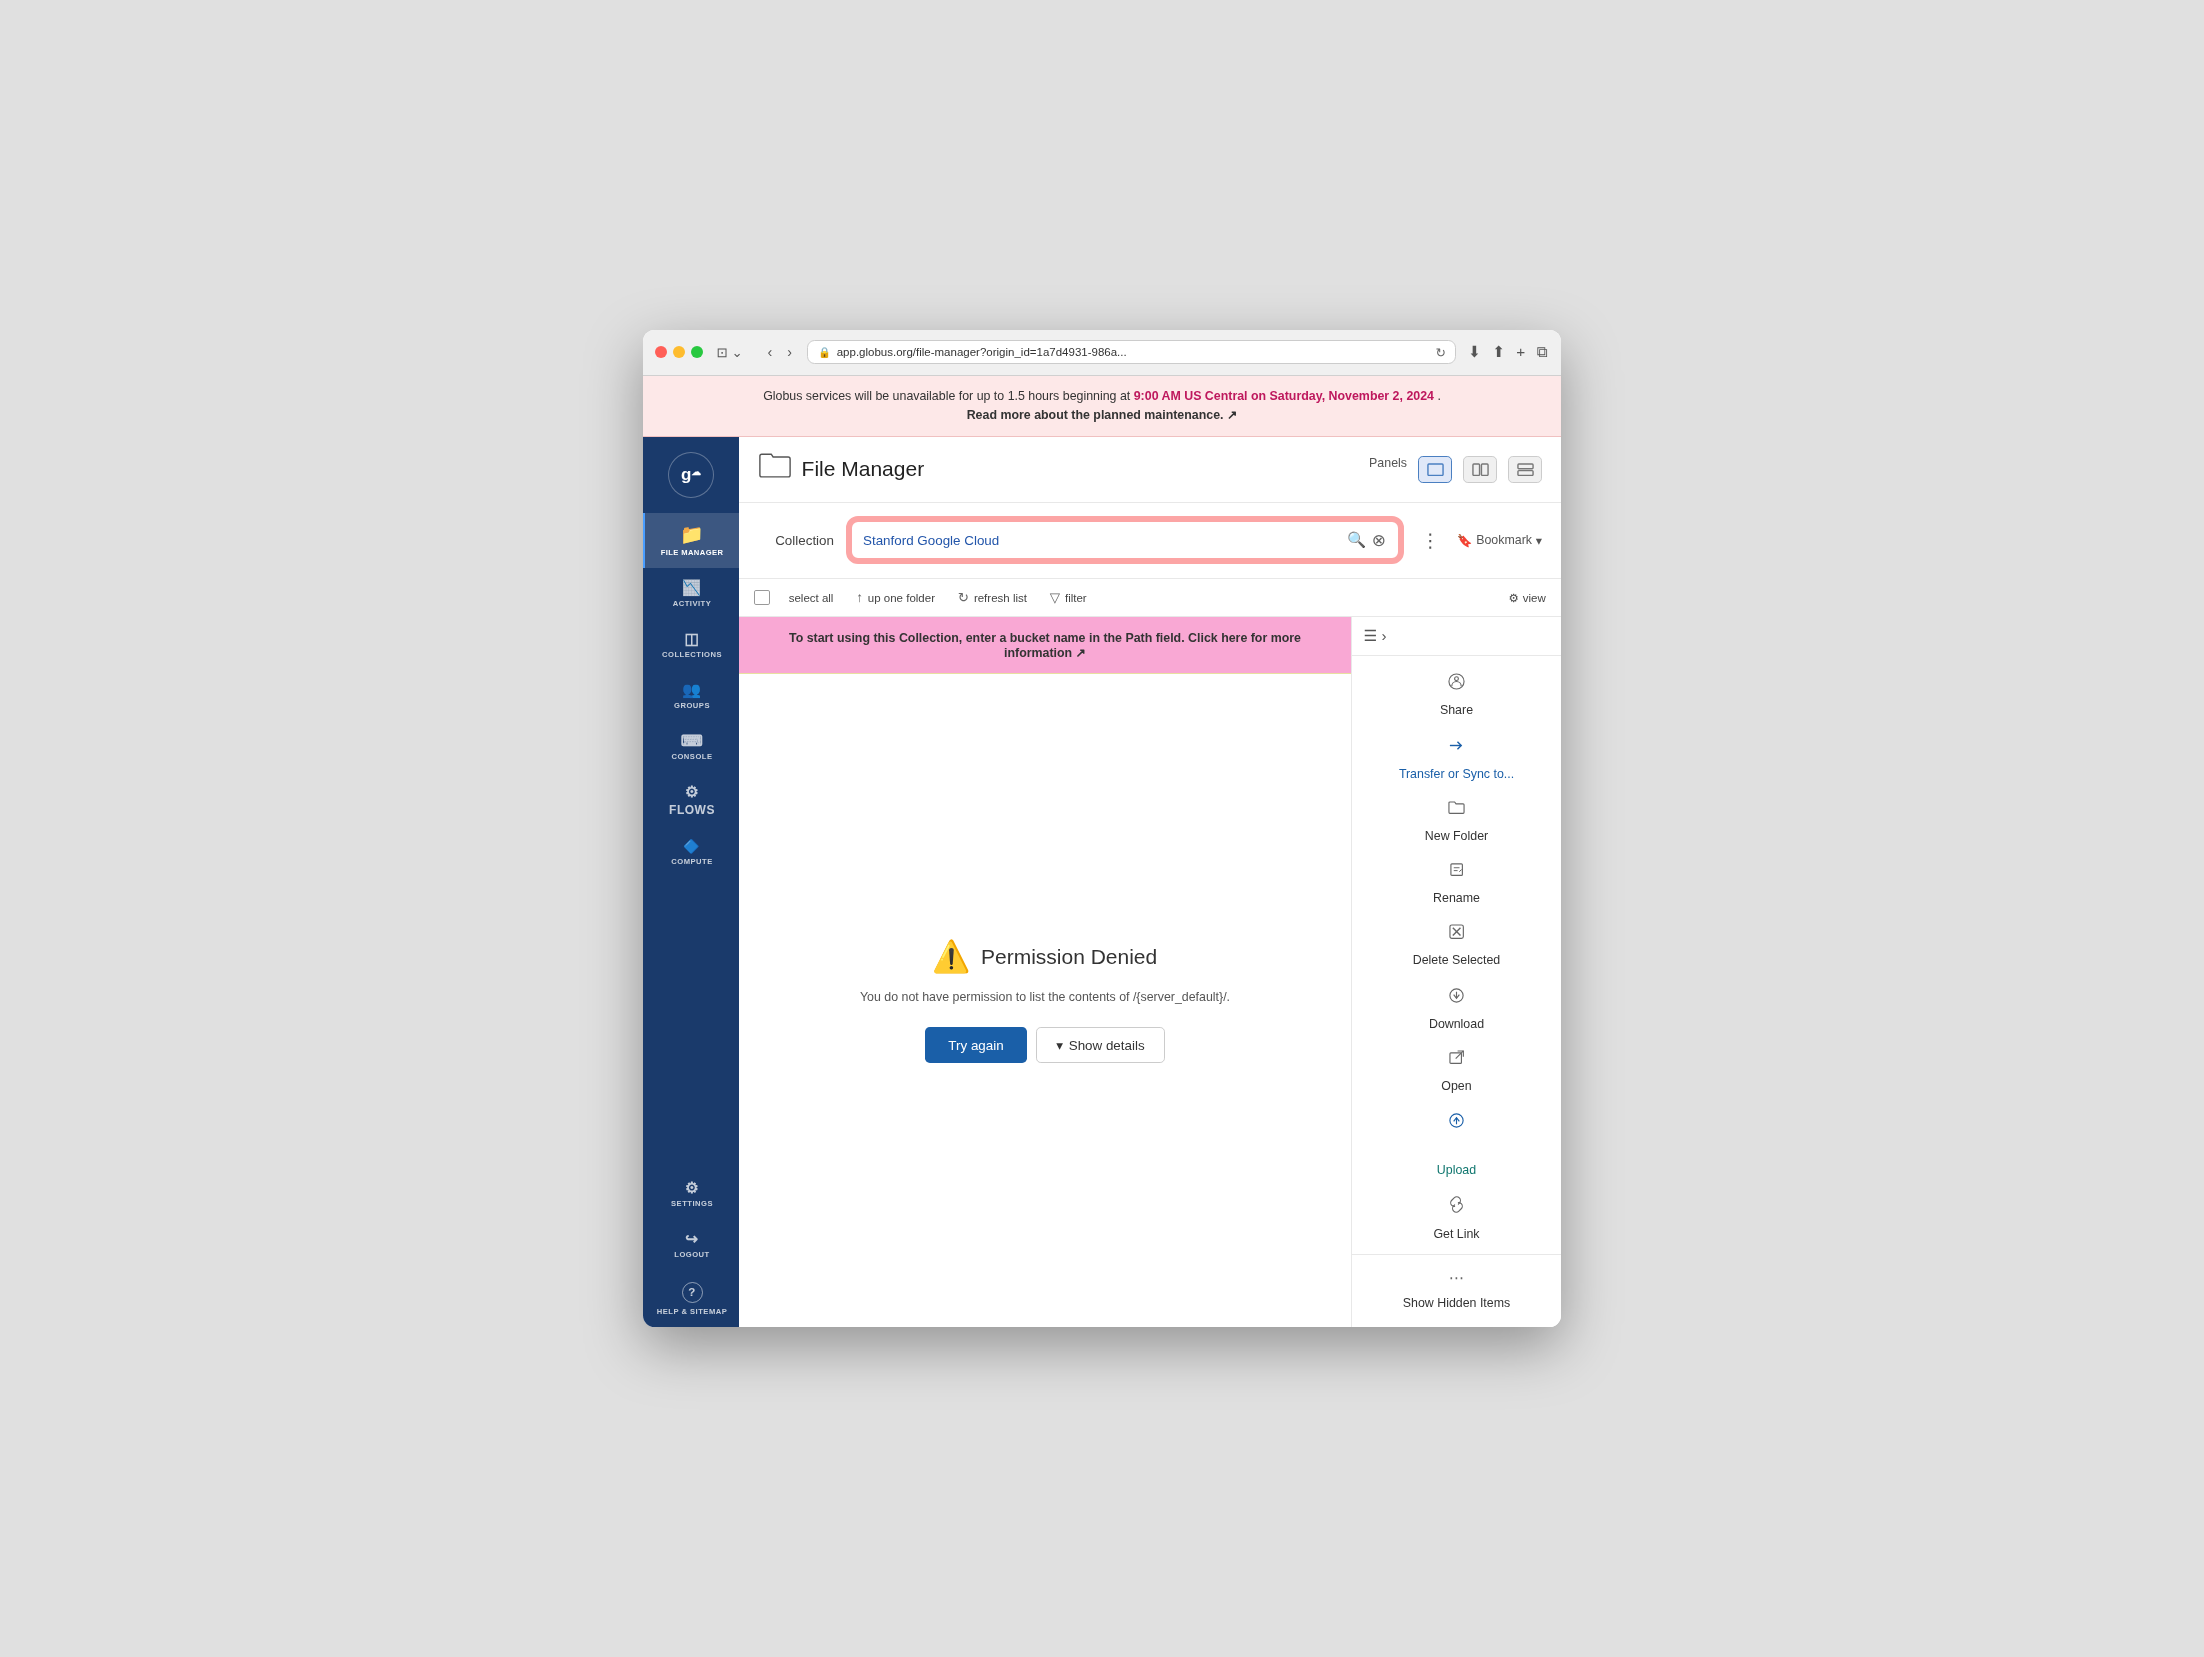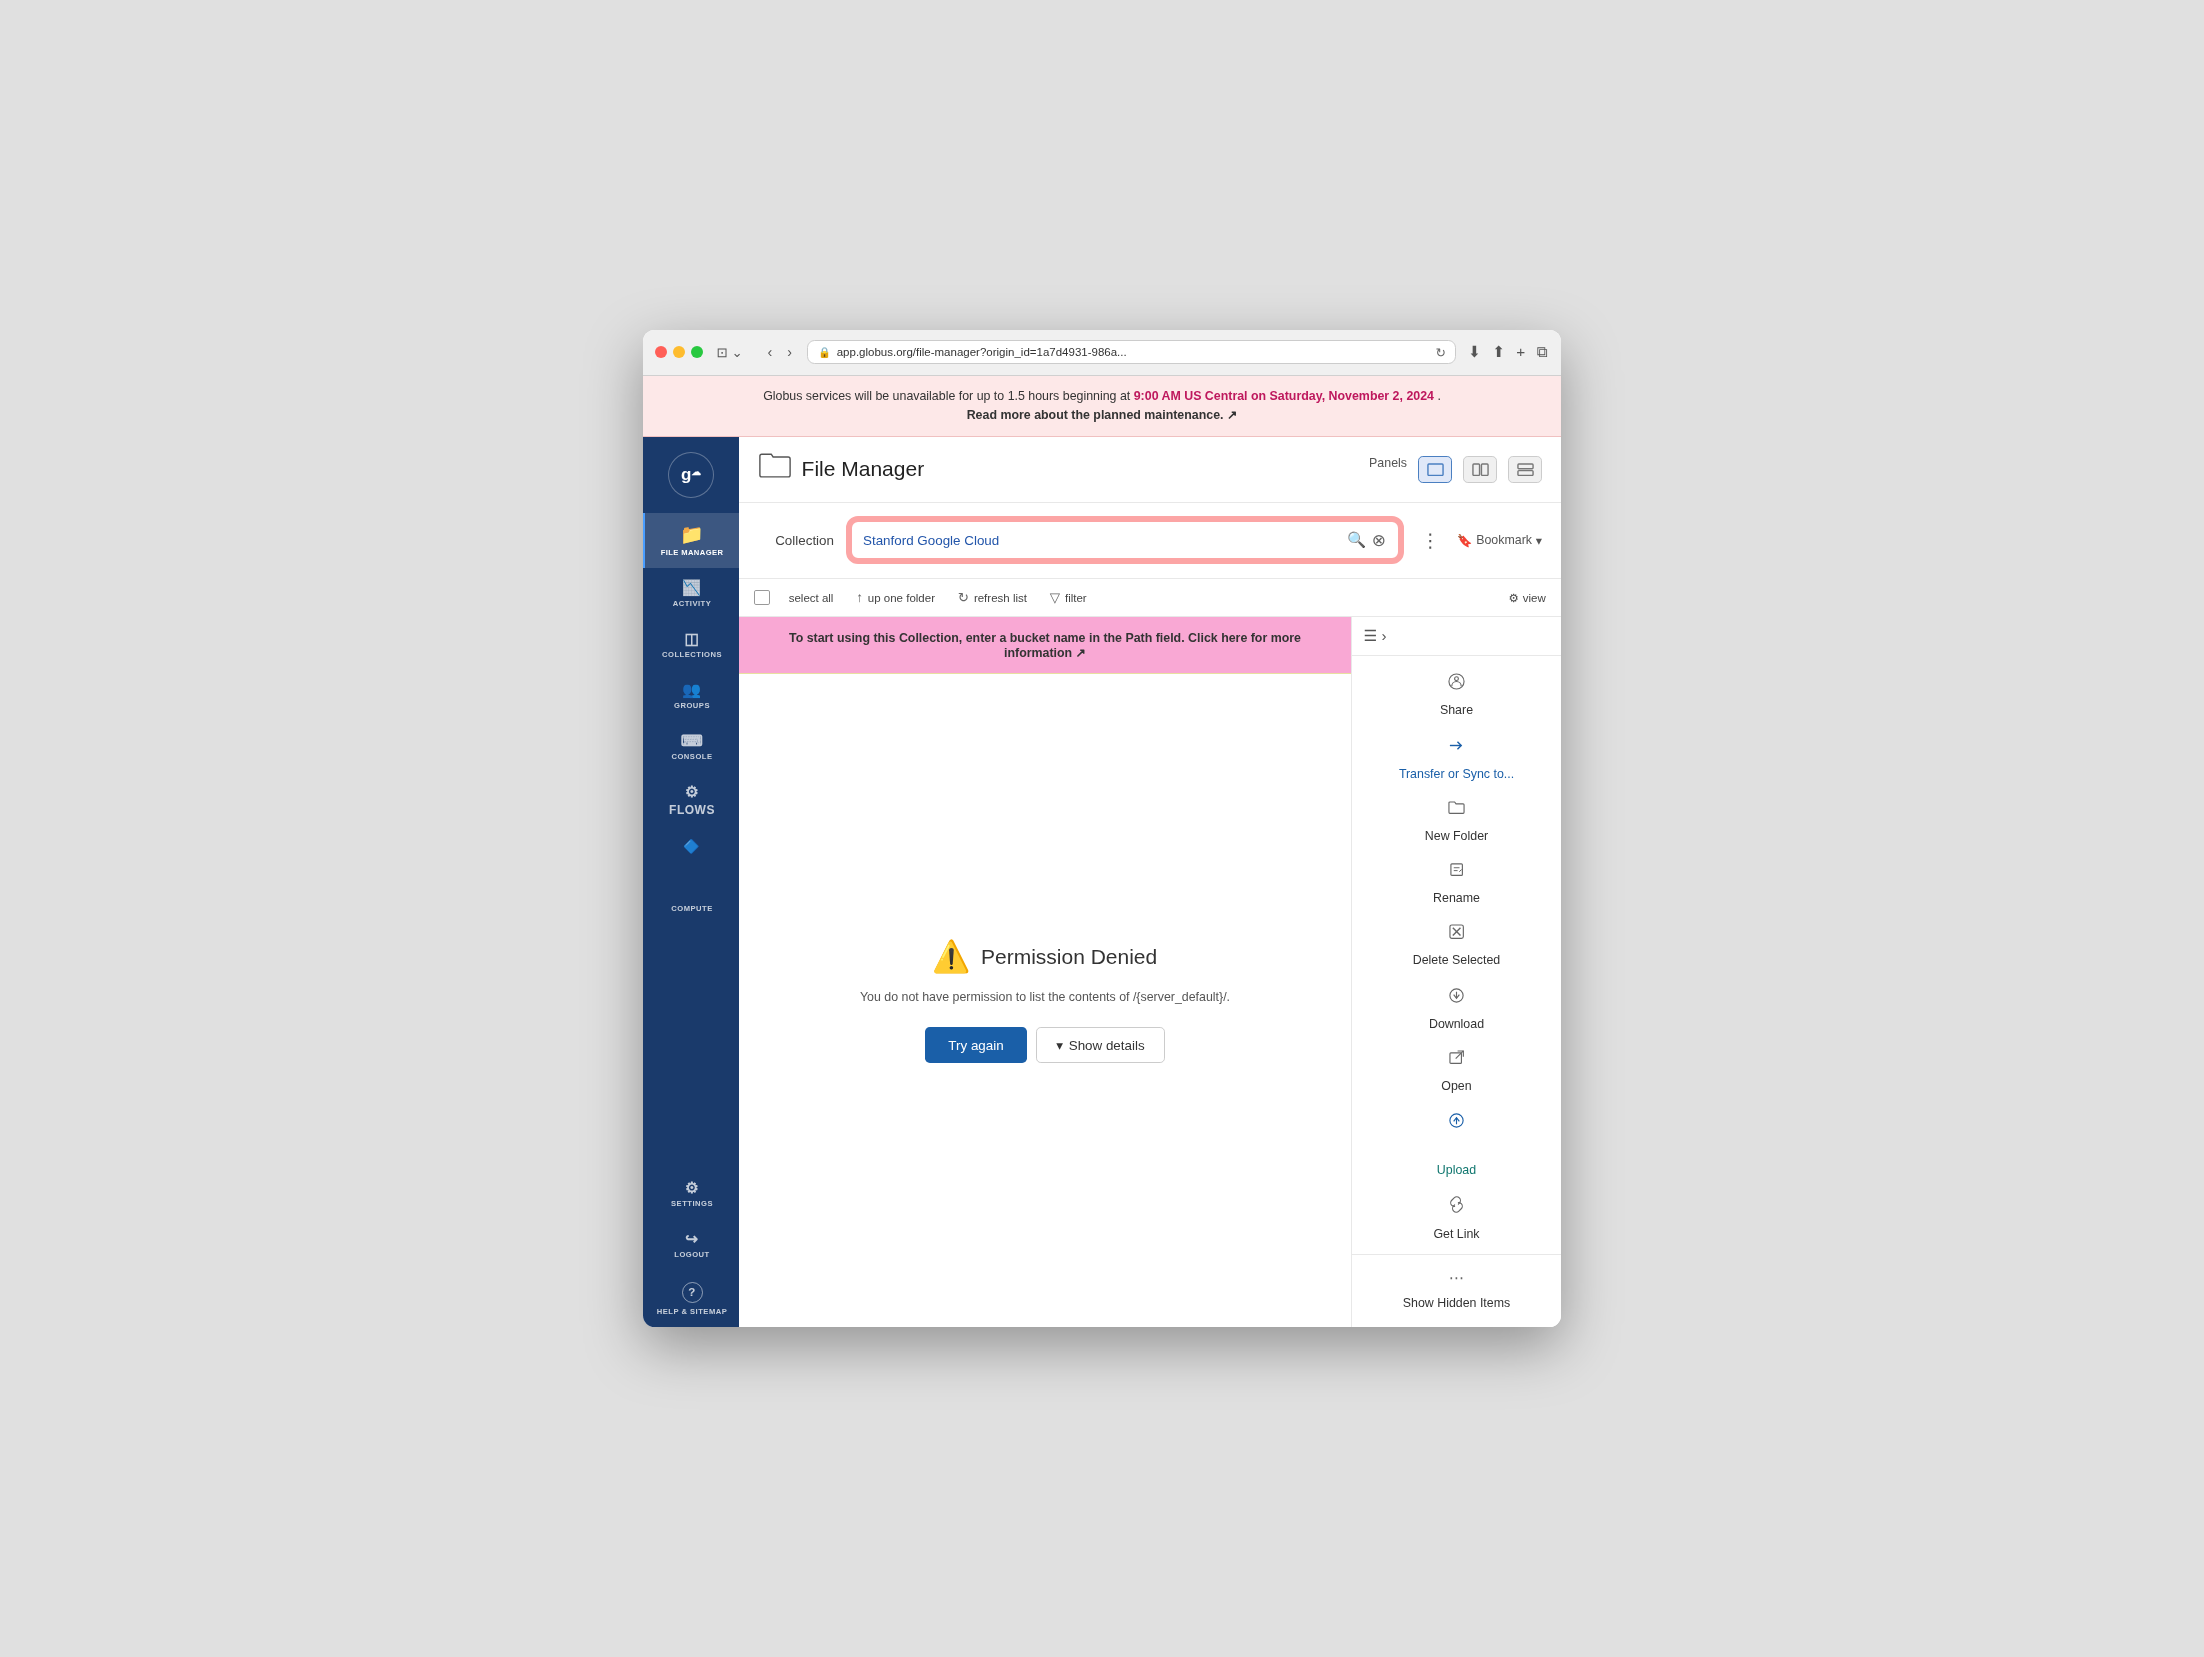--- a/index.html
+++ b/index.html
@@ -533,21 +533,21 @@
           <span style="font-size:7.6px;font-weight:700;">CONSOLE</span>
         </div>
 
         <div class="sidebar-item">
           <span class="icon" style="font-size:15.3px;">⚙</span>
           <span style="font-size:12px;font-weight:700;">FLOWS</span>
         </div>
 
         <div class="sidebar-item">
           <span class="icon" style="font-size:13.4px;">🔷</span>
-          <span style="font-size:7.6px;font-weight:700;margin-top:47px;">COMPUTE</span>
+          <span style="font-size:7.6px;font-weight:700;">COMPUTE</span>
         </div>
 
         <div class="sidebar-spacer"></div>
 
         <div class="sidebar-item">
           <span class="icon" style="font-size:15.3px;">⚙</span>
           <span style="font-size:7.6px;font-weight:700;">SETTINGS</span>
         </div>
 
         <div class="sidebar-item">

